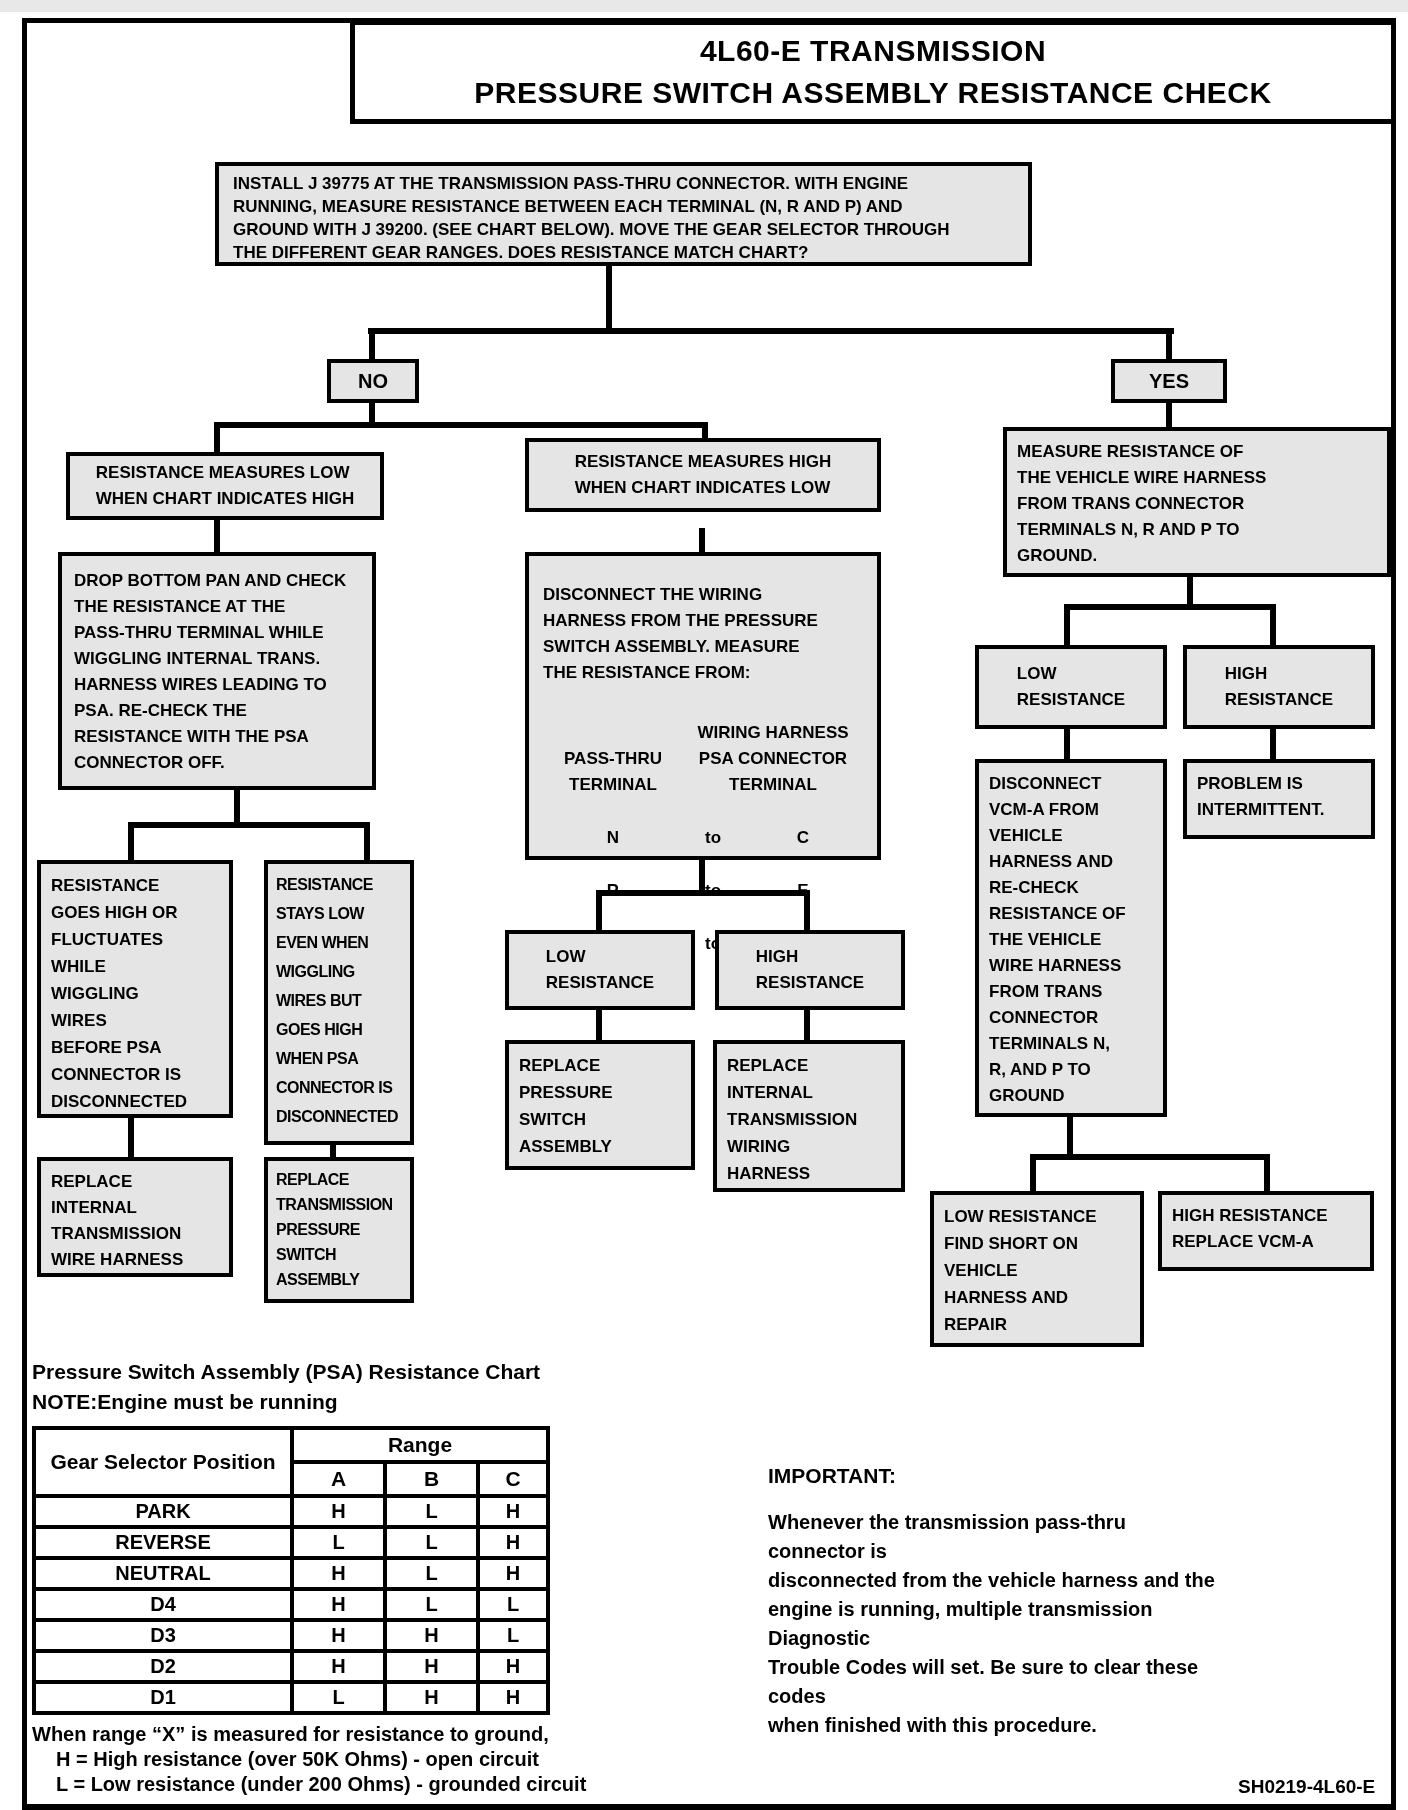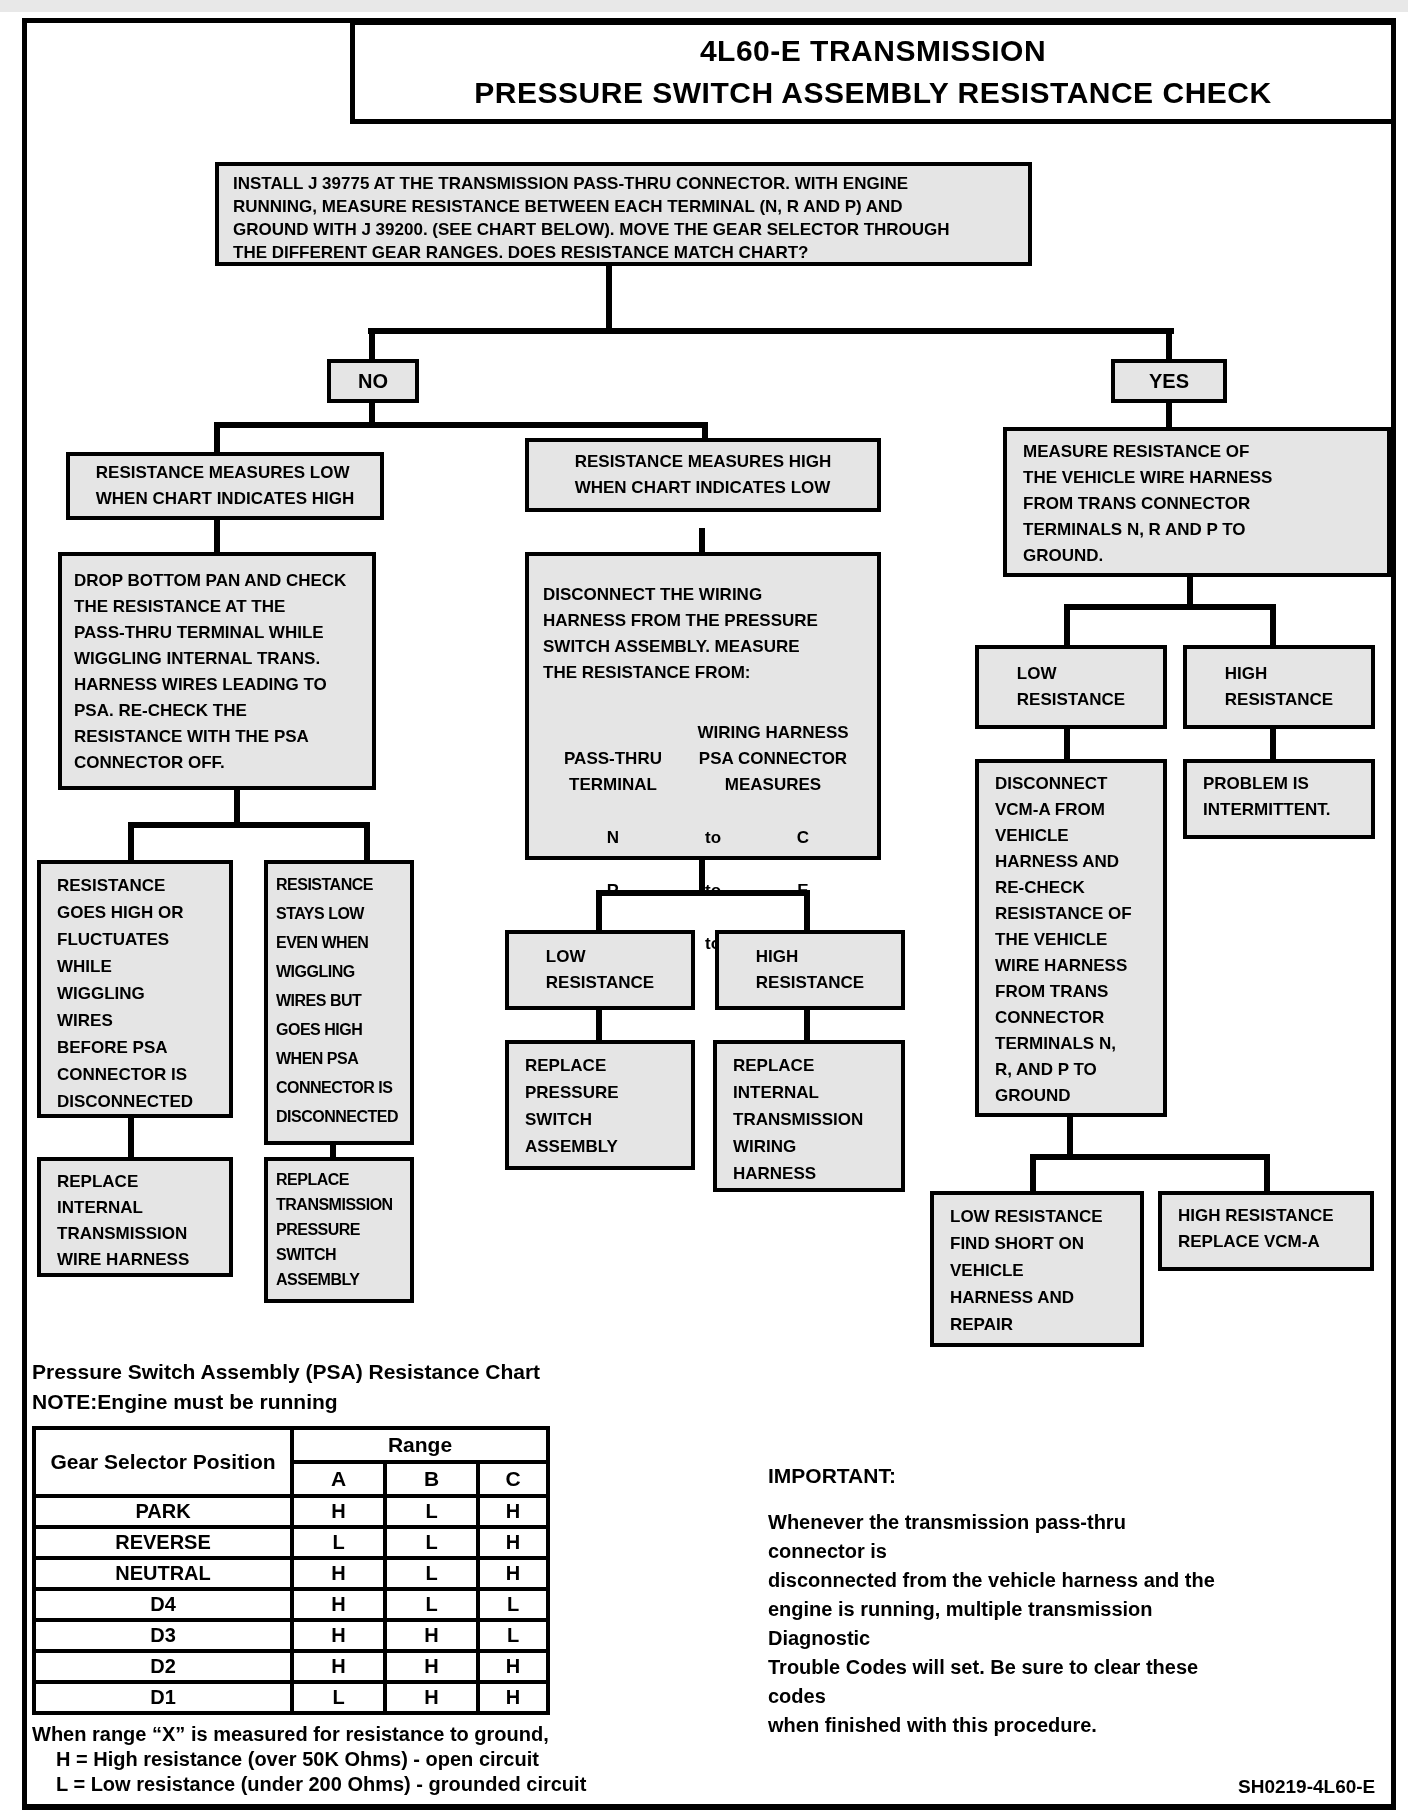--- a/index.html
+++ b/index.html
@@ -9,21 +9,21 @@
     font-family:"Liberation Sans", sans-serif; font-weight:bold;
     overflow:hidden;
   }
   .line { position:absolute; background:#000; }
   .box {
     position:absolute; box-sizing:border-box; background:#e5e5e5;
     border:4px solid #000; font-size:17px; line-height:26px;
     white-space:pre-line;
   }
   .center { display:flex; align-items:center; justify-content:center; text-align:left; }
-  .pad { padding:8px 16px; }
+  .pad { padding:8px 10px; }
   .narrow { font-size:16px; letter-spacing:-0.5px; }
   .title-box {
     position:absolute; box-sizing:border-box; border:5px solid #000;
     display:flex; flex-direction:column; align-items:center; justify-content:center;
     text-align:center; font-size:30px; line-height:42px; letter-spacing:0.5px;
   }
   .tt-head { display:flex; margin-top:8px; }
   .tt-c1 { width:140px; text-align:center; align-self:flex-end; }
   .tt-c3 { flex:1; text-align:center; }
   .tt-row { display:flex; line-height:27px; }
@@ -146,21 +146,21 @@
   <div class="box pad" style="left:525px;top:540px;width:356px;height:308px;padding:0 14px;">
     <div>DISCONNECT THE WIRING
 HARNESS FROM THE PRESSURE
 SWITCH ASSEMBLY. MEASURE
 THE RESISTANCE FROM:</div>
     <div class="tt-head">
       <div class="tt-c1">PASS-THRU
 TERMINAL</div>
       <div class="tt-c3">WIRING HARNESS
 PSA CONNECTOR
-MEASURES</div>
+TERMINAL</div>
     </div>
     <div class="tt-row">
       <div class="tt-r1">N</div>
       <div class="tt-r2">to</div>
       <div class="tt-r3">C</div>
     </div>
     <div class="tt-row">
       <div class="tt-r1">R</div>
       <div class="tt-r2">to</div>
       <div class="tt-r3">E</div>

